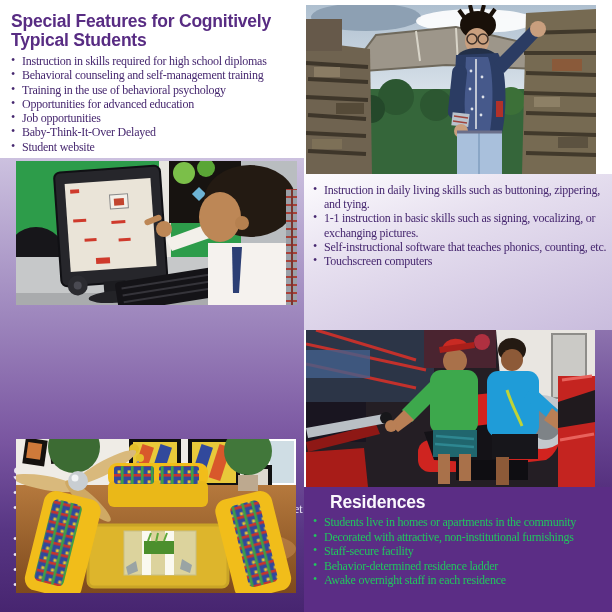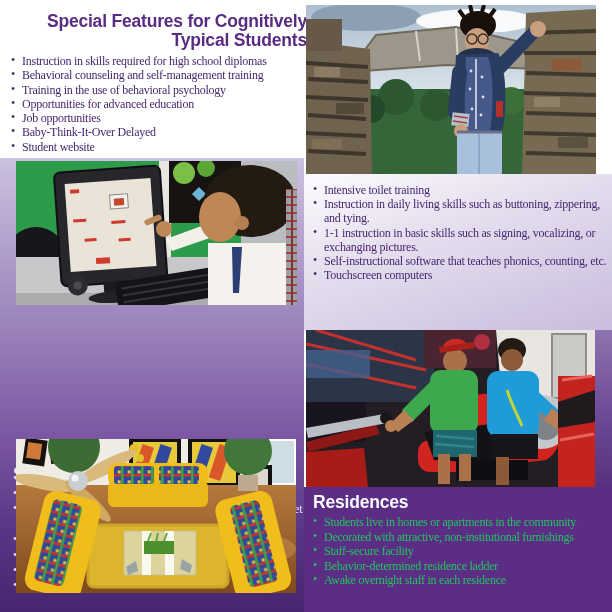--- a/index.html
+++ b/index.html
@@ -4,35 +4,35 @@
 <style>
   html,body{margin:0;padding:0;background:#888;}
   .page{position:relative;width:612px;height:612px;background:#ffffff;overflow:hidden;
         font-family:"Liberation Sans",sans-serif;}
   
   h1,h2{margin:0;font-family:"Liberation Sans",sans-serif;font-weight:bold;letter-spacing:-0.2px;}
   ul{margin:0;padding:0;list-style:none;font-family:"Liberation Serif",serif;}
   li{position:relative;padding-left:11px;letter-spacing:-0.25px;}
   li:before{content:"\2022";position:absolute;left:0;top:-1px;}
   .sec-cognitive{position:absolute;left:11px;top:12px;width:296px;}
-  .sec-cognitive h1{font-size:17.5px;line-height:19px;color:#582c83;text-align:right;}
+  .sec-cognitive h1{font-size:17.5px;line-height:19px;color:#582c83;}
   .sec-cognitive ul{margin-top:4px;font-size:12px;line-height:14.3px;color:#46276f;}
   .left-panel{position:absolute;left:0;top:158px;width:304px;height:454px;
       background:linear-gradient(180deg,#ccc1df 0%,#a48fc2 30%,#7a56a1 62%,#583684 82%,#472570 100%);}
   .sec-facilities{position:absolute;left:13px;top:307px;width:290px;}
   .sec-facilities h2{font-size:17.5px;line-height:19px;color:#e9e3f4;}
   .sec-facilities ul{margin-top:3px;font-size:12px;line-height:15.4px;color:#ece7f6;}
   .sec-delayed{position:absolute;left:304px;top:174px;width:308px;height:156px;
       background:linear-gradient(160deg,#fdfcfe 0%,#e6dfef 38%,#c9bcdd 100%);}
   .sec-delayed .inner{position:absolute;left:9px;top:5px;width:298px;}
   .sec-delayed h2{font-size:16px;line-height:17.5px;color:#582c83;}
   .sec-delayed ul{margin-top:4px;font-size:12px;line-height:14.2px;color:#46276f;}
   .sec-residences{position:absolute;left:304px;top:487px;width:308px;height:125px;background:#5b2d85;}
   .sec-residences .inner{position:absolute;left:9px;top:6px;width:296px;}
-  .sec-residences h2{font-size:17.5px;line-height:19px;color:#faf8fd;}
+  .sec-residences h2{font-size:17.5px;line-height:19px;color:#faf8fd;margin-left:17px;}
   .sec-residences ul{margin-top:3px;font-size:12px;line-height:14.6px;color:#22c55e;}
   
   .photo{position:absolute;overflow:hidden;}
   .photo svg{display:block;}
   .photo1{left:16px;top:161px;width:281px;height:144px;}
   .photo2{left:16px;top:439px;width:280px;height:154px;}
   .photo3{left:306px;top:5px;width:290px;height:169px;}
   .photo4{left:306px;top:330px;width:289px;height:157px;}
   .right-strip{position:absolute;left:595px;top:330px;width:17px;height:157px;
       background:linear-gradient(180deg,#8d73ae 0%,#6c4a96 55%,#56317f 100%);}
@@ -263,21 +263,20 @@
         <rect x="151" y="126" width="45" height="43" fill="#a9c0dc"></rect>
         <path d="M173 128v41" stroke="#8aa6c6" stroke-width="2"></path>
         <path d="M151 127h45" stroke="#6b6f8a" stroke-width="3"></path>
       </g>
     </svg>
   </div>
 
   <section class="sec-delayed">
     <div class="inner">
       <ul>
-          <li>Intensive toilet training</li>
           <li>Instruction in daily living skills such as buttoning, zippering, and tying.</li>
           <li>1-1 instruction in basic skills such as signing, vocalizing, or exchanging pictures.</li>
           <li>Self-instructional software that teaches phonics, counting, etc.</li>
           <li>Touchscreen computers</li>
         </ul>
     </div>
   </section>
 
   <div class="photo photo4" title="Two students on arcade motorcycle ride">
     <svg width="289" height="157" viewBox="0 0 289 157">

